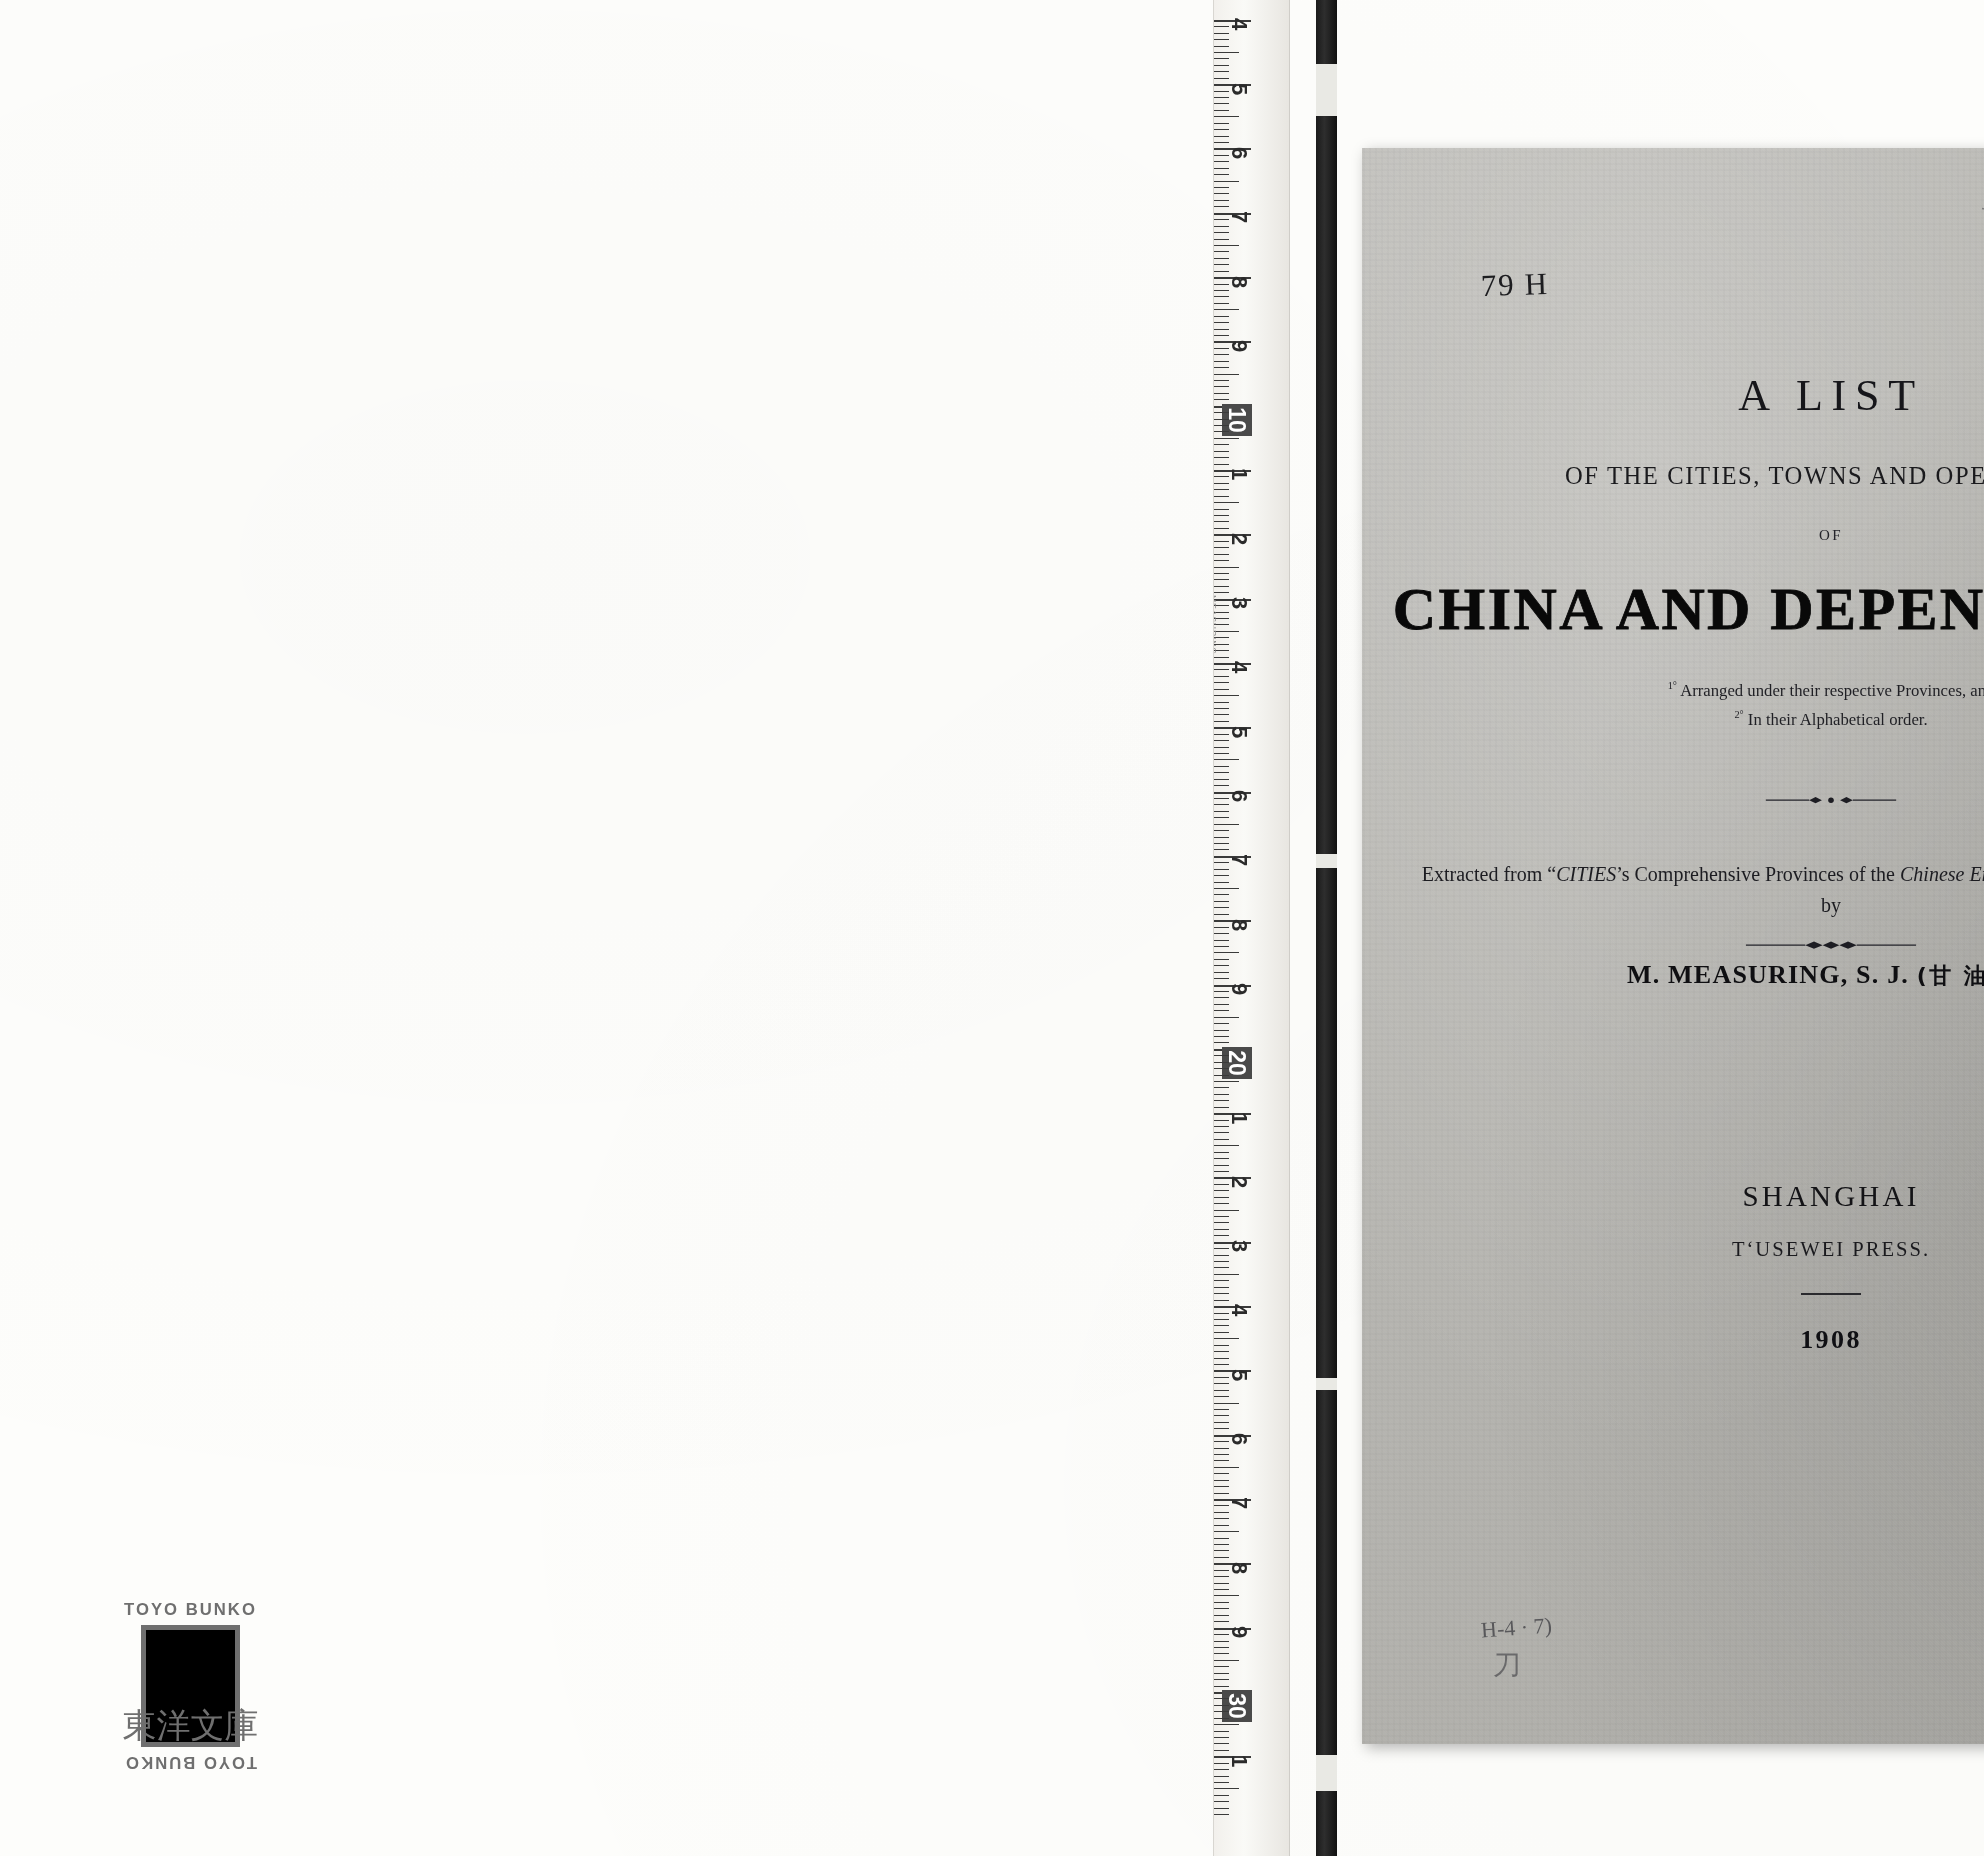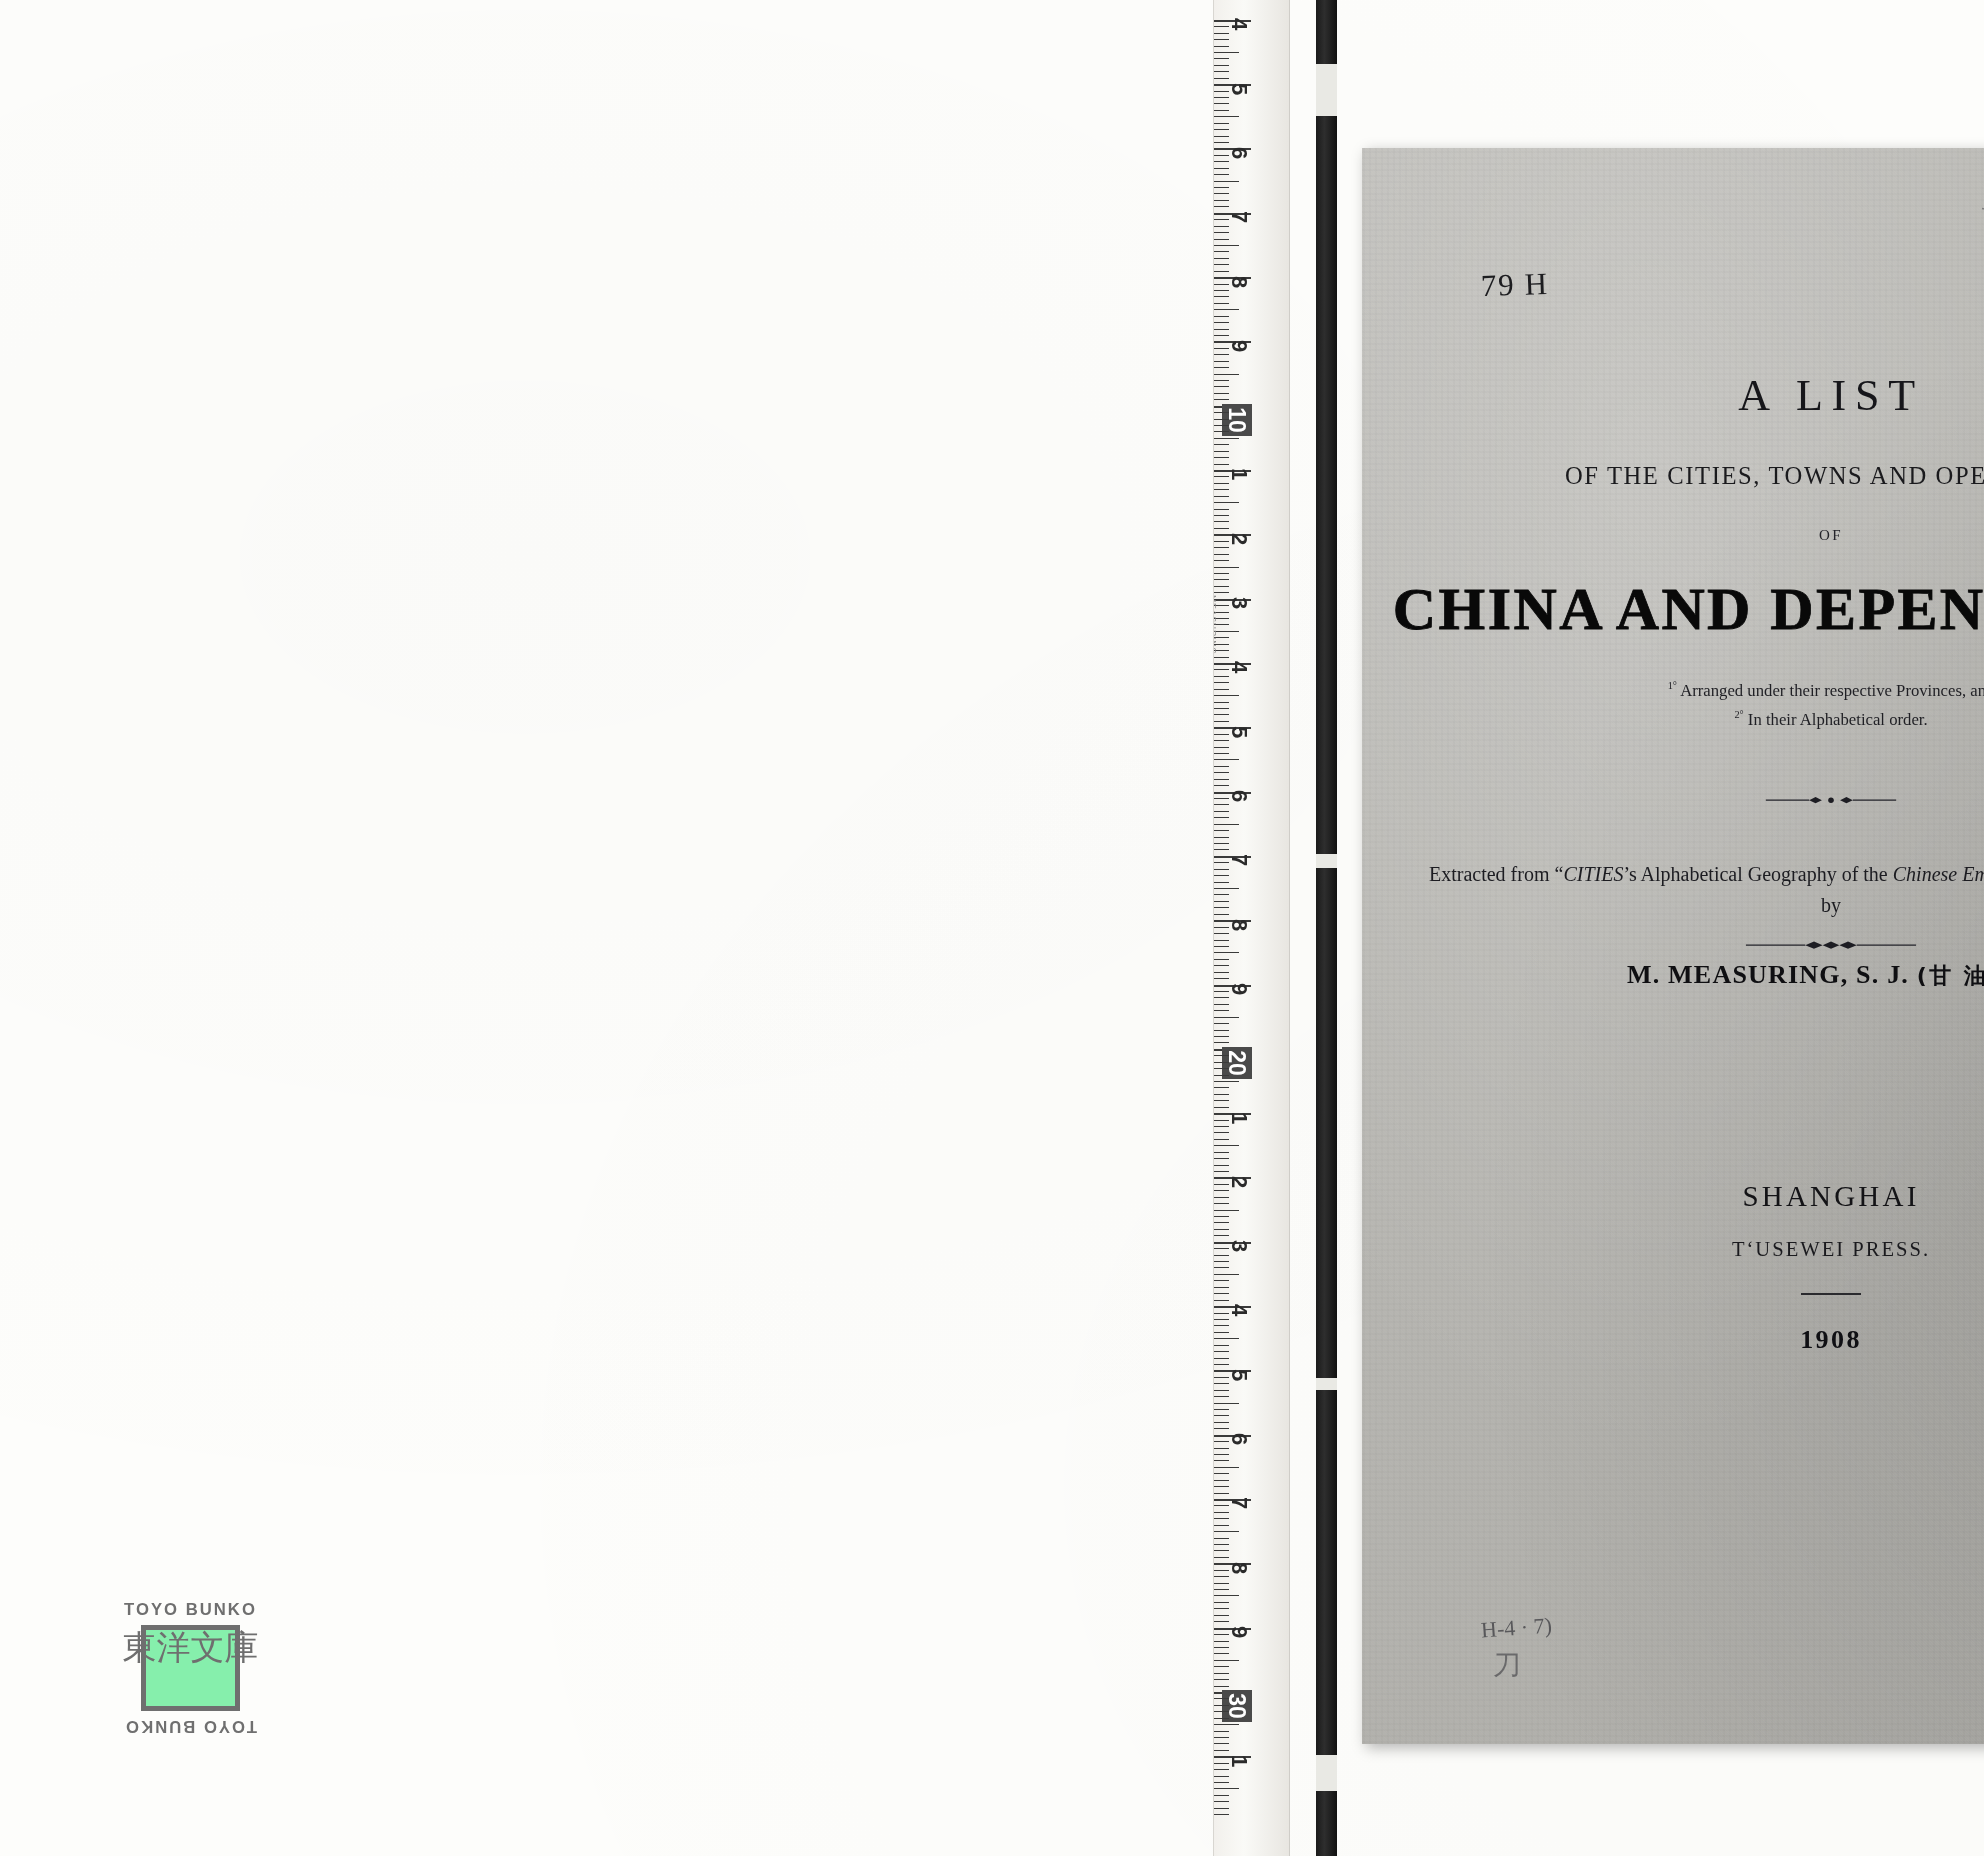--- a/index.html
+++ b/index.html
@@ -41,28 +41,28 @@
   .seal .seal-word {
     font-family: "Liberation Sans", sans-serif;
     font-weight: bold;
     letter-spacing: 2px;
     font-size: 16.7px;
     color: #6f6f6f;
   }
   .seal .seal-box {
     margin: 4.8px auto;
     width: 99px;
-    height: 86px;
+    height: 122px;
     border: 5.6px solid #6f6f6f;
     display: flex;
-    align-items: flex-start;
+    align-items: flex-end;
     justify-content: center;
     box-sizing: border-box;
     position: relative;
-    background: #86efac;
+    background: #000000;
   }
   .seal .seal-glyphs {
     font-family: "DejaVu Sans", sans-serif;
     font-size: 34px;
     line-height: 1;
     color: #6f6f6f;
     letter-spacing: 0px;
     white-space: nowrap;
   }
   .seal .seal-word.flip {
@@ -696,21 +696,21 @@
 
     <svg class="orn1" viewBox="0 0 330 26">
       <path d="M0 13 H110" stroke="#23232a" stroke-width="3" fill="none"></path>
       <path d="M220 13 H330" stroke="#23232a" stroke-width="3" fill="none"></path>
       <path d="M110 13 l16 -8 l16 8 l-16 8 z" fill="#1d1d23"></path>
       <circle cx="165" cy="13" r="7" fill="#1d1d23"></circle>
       <path d="M188 13 l16 -8 l16 8 l-16 8 z" fill="#1d1d23"></path>
     </svg>
 
     <div class="t-extract">
-      <span>Extracted from “</span><i>CITIES</i><span>’s Alphabetical Geography of the</span>
+      <span>Extracted from “</span><i>CITIES</i><span>’s Comprehensive Provinces of the</span>
       <i>Chinese Empire</i><span>”, and corrected up to-date by</span>
     </div>
 
     <div class="t-author">
       <span>M. MEASURING, S. J.</span>
       <span class="cjk">(甘 油 樹)</span>
     </div>
 
     <svg class="orn2" viewBox="0 0 430 26">
       <path d="M0 13 H150" stroke="#23232a" stroke-width="3" fill="none"></path>

